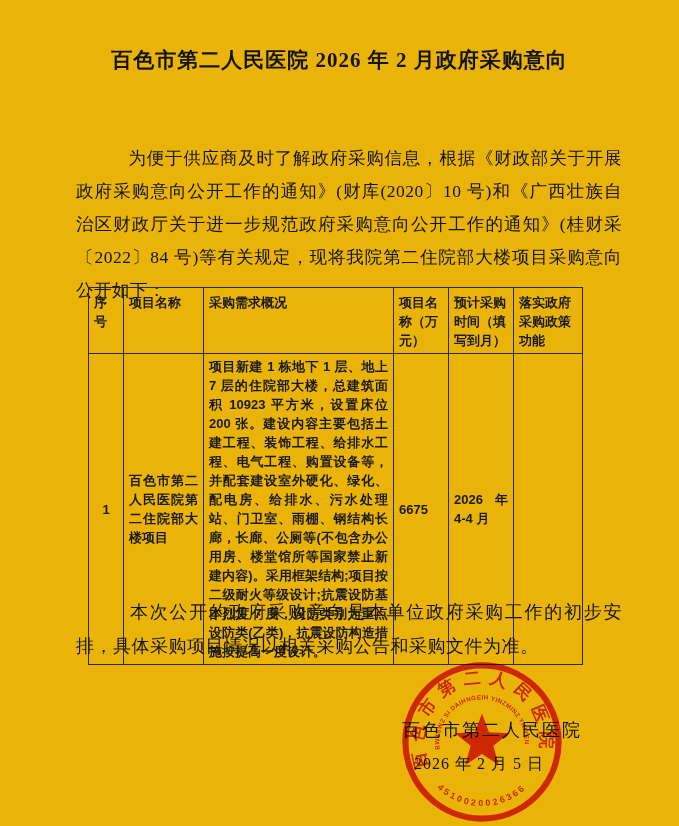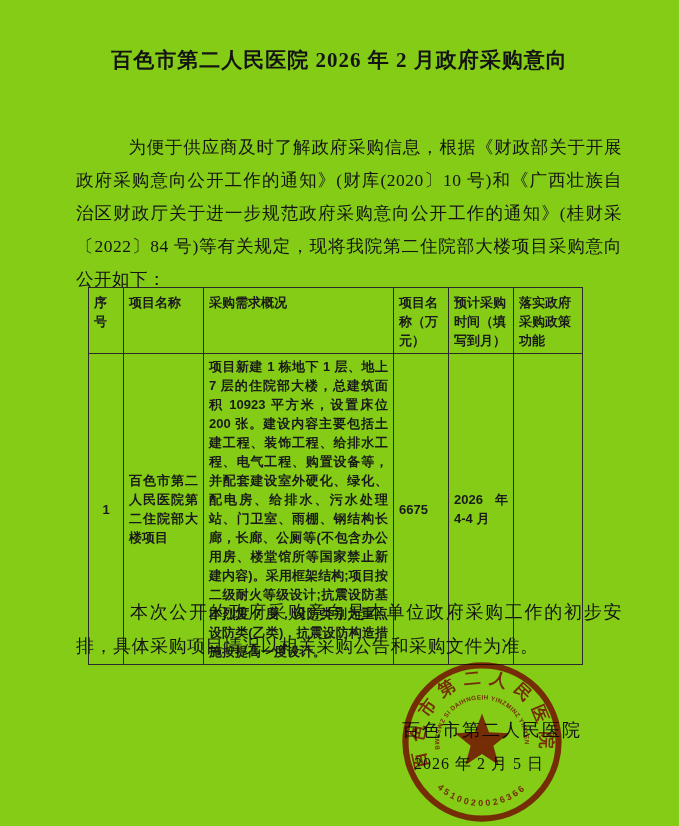--- a/index.html
+++ b/index.html
@@ -1,31 +1,31 @@
 <!DOCTYPE html>
 <html><head>
 <meta charset="utf-8">
 <style>
   html,body{margin:0;padding:0;}
   body{
     width:679px;height:826px;background:#ffffff;color:#141414;
     font-family:"Liberation Serif","DejaVu Serif",serif;
     position:relative;overflow:hidden;
   }
-  .page{position:absolute;inset:0;background:#84cc16;}
+  .page{position:absolute;inset:0;background:#eab308;}
   .doc-title{
     position:absolute;top:46px;left:0;right:0;text-align:center;
     font-size:21px;font-weight:bold;letter-spacing:1px;
   }
   .para{
     position:absolute;left:76px;width:546px;
     font-size:17.5px;line-height:33px;text-align:justify;text-indent:3em;
     letter-spacing:0.5px;
   }
-  .intro{top:131px;}
+  .intro{top:142px;}
   .closing{top:580px;font-size:18px;line-height:34px;margin-top:15px;}
   table.ptable{
     position:absolute;top:287px;left:88px;width:494px;
     border-collapse:collapse;table-layout:fixed;
     font-family:"Liberation Sans","DejaVu Sans",sans-serif;
     font-weight:bold;color:#1a1a1a;border-radius:27px;
   }
   table.ptable td{
     border:1px solid #2a2a2a;vertical-align:middle;
     font-size:13px;line-height:19px;padding:3px 5px;

